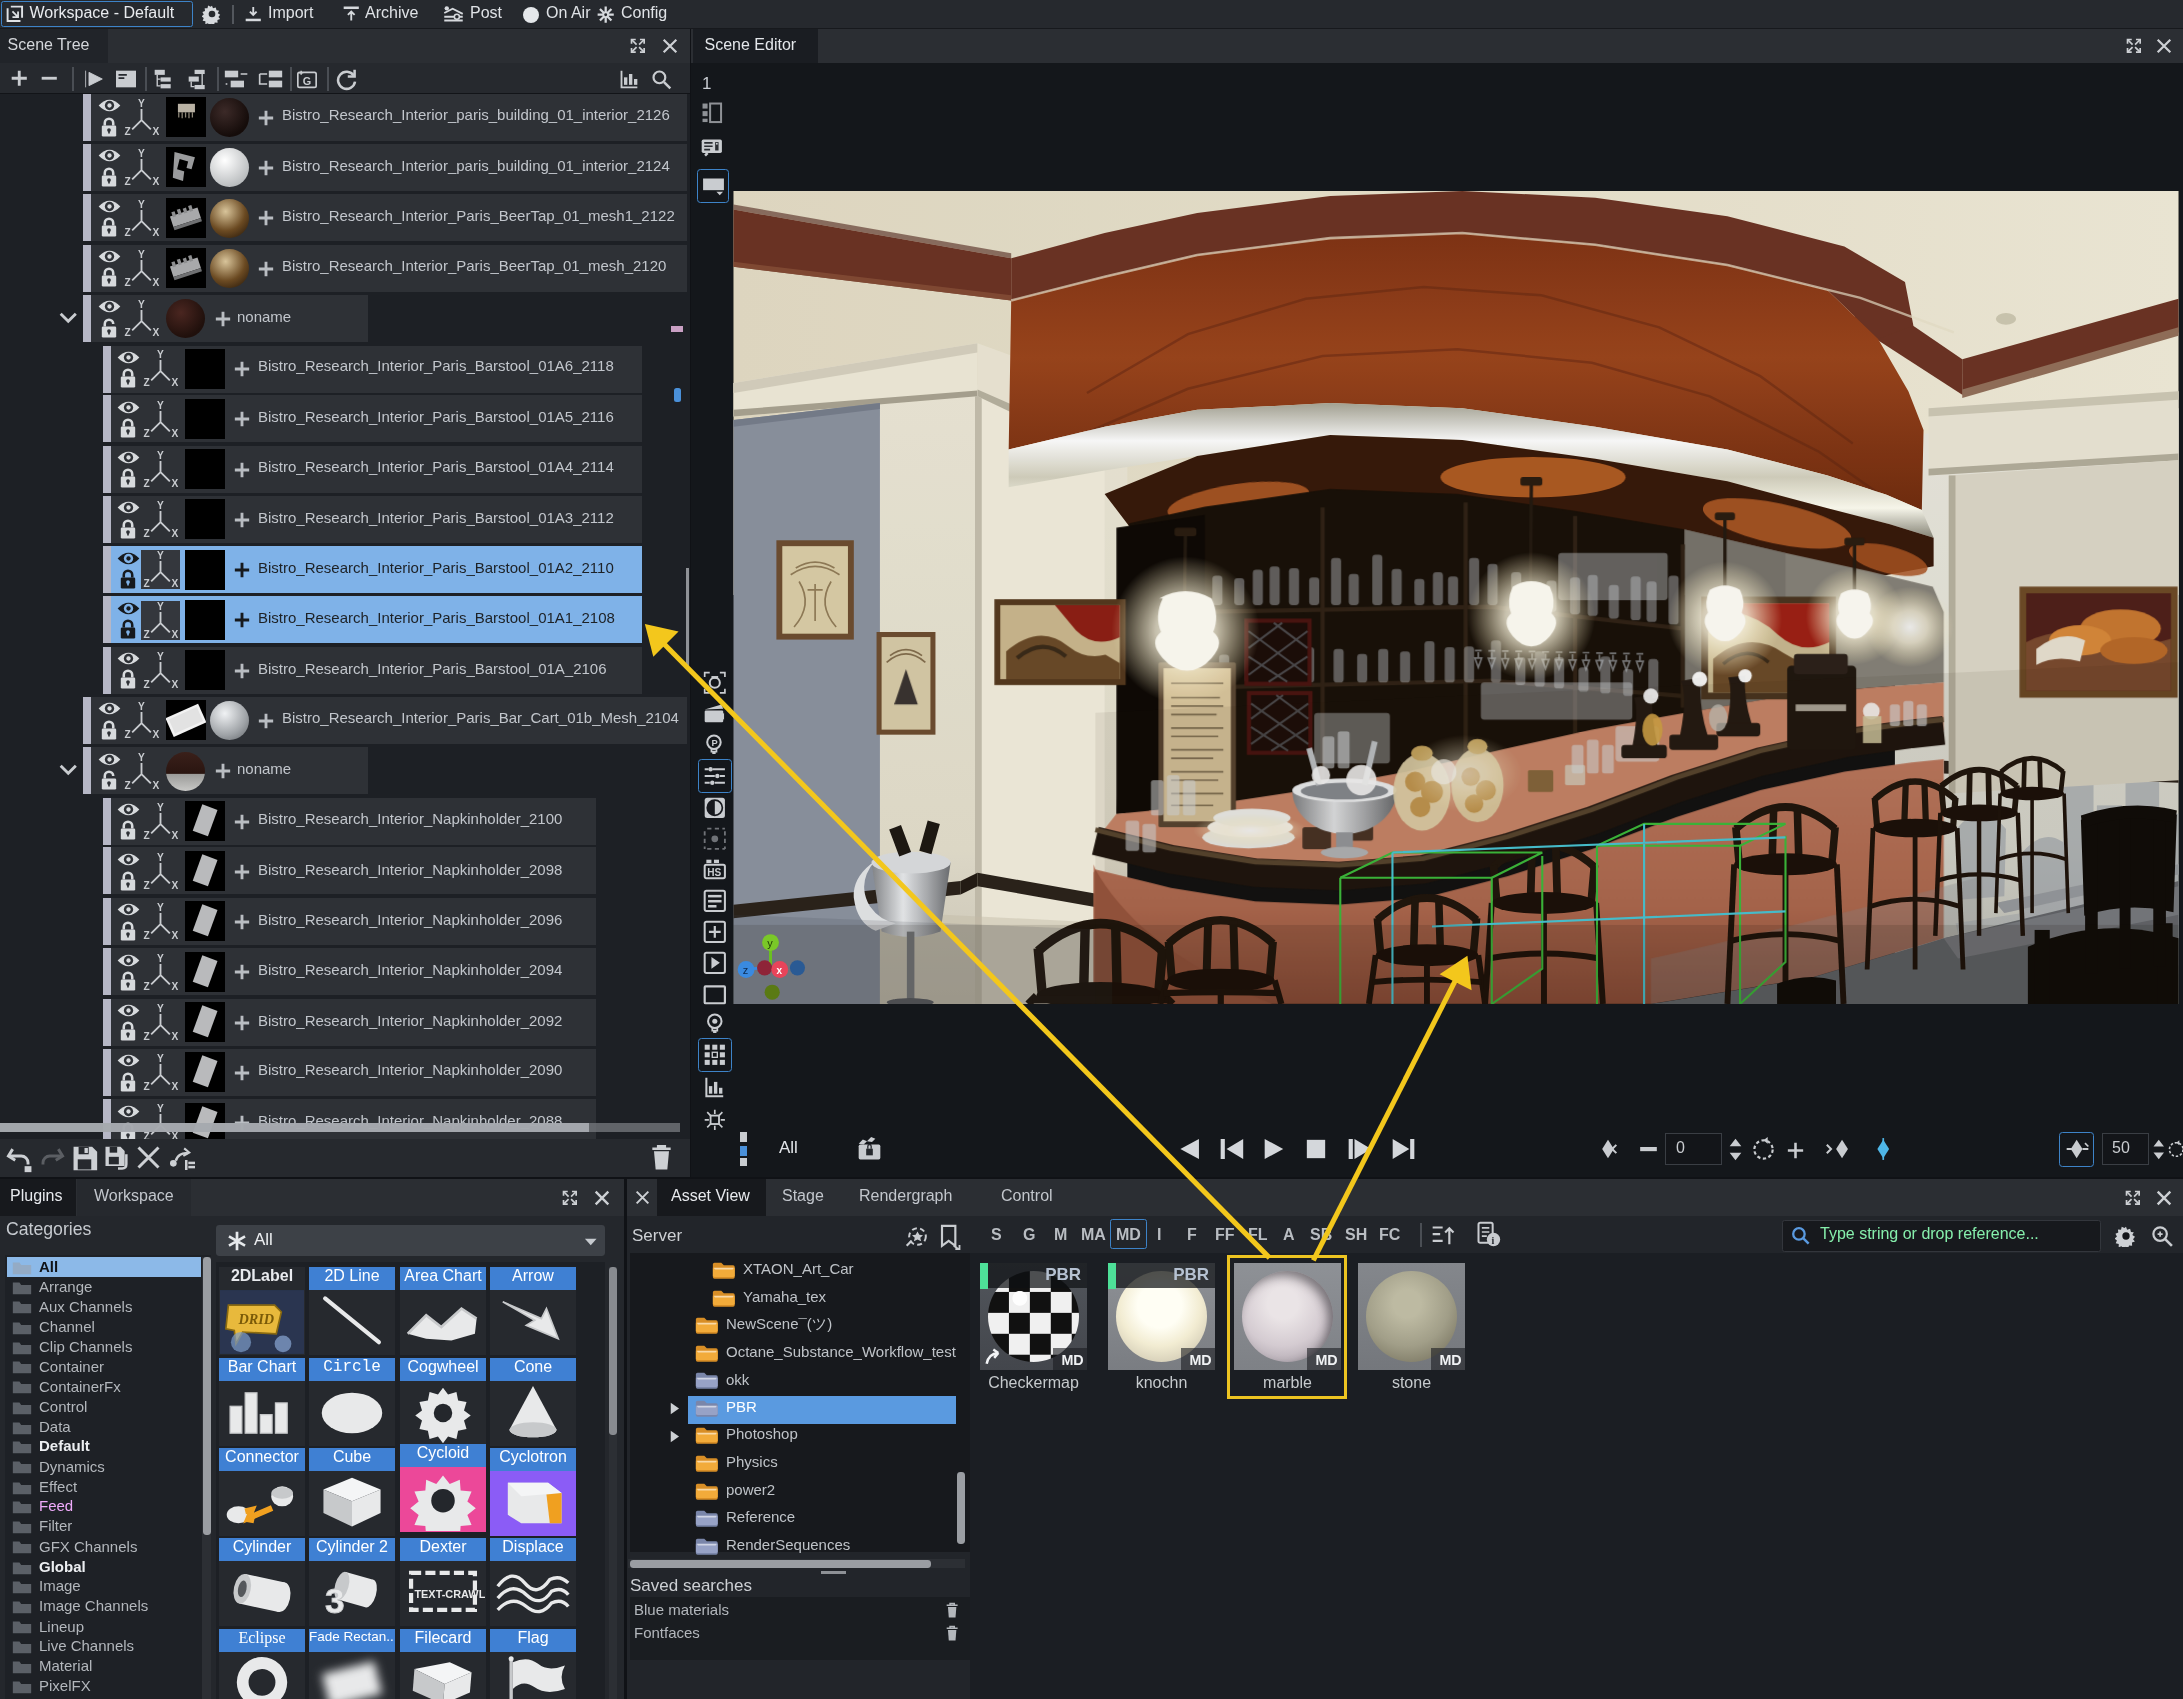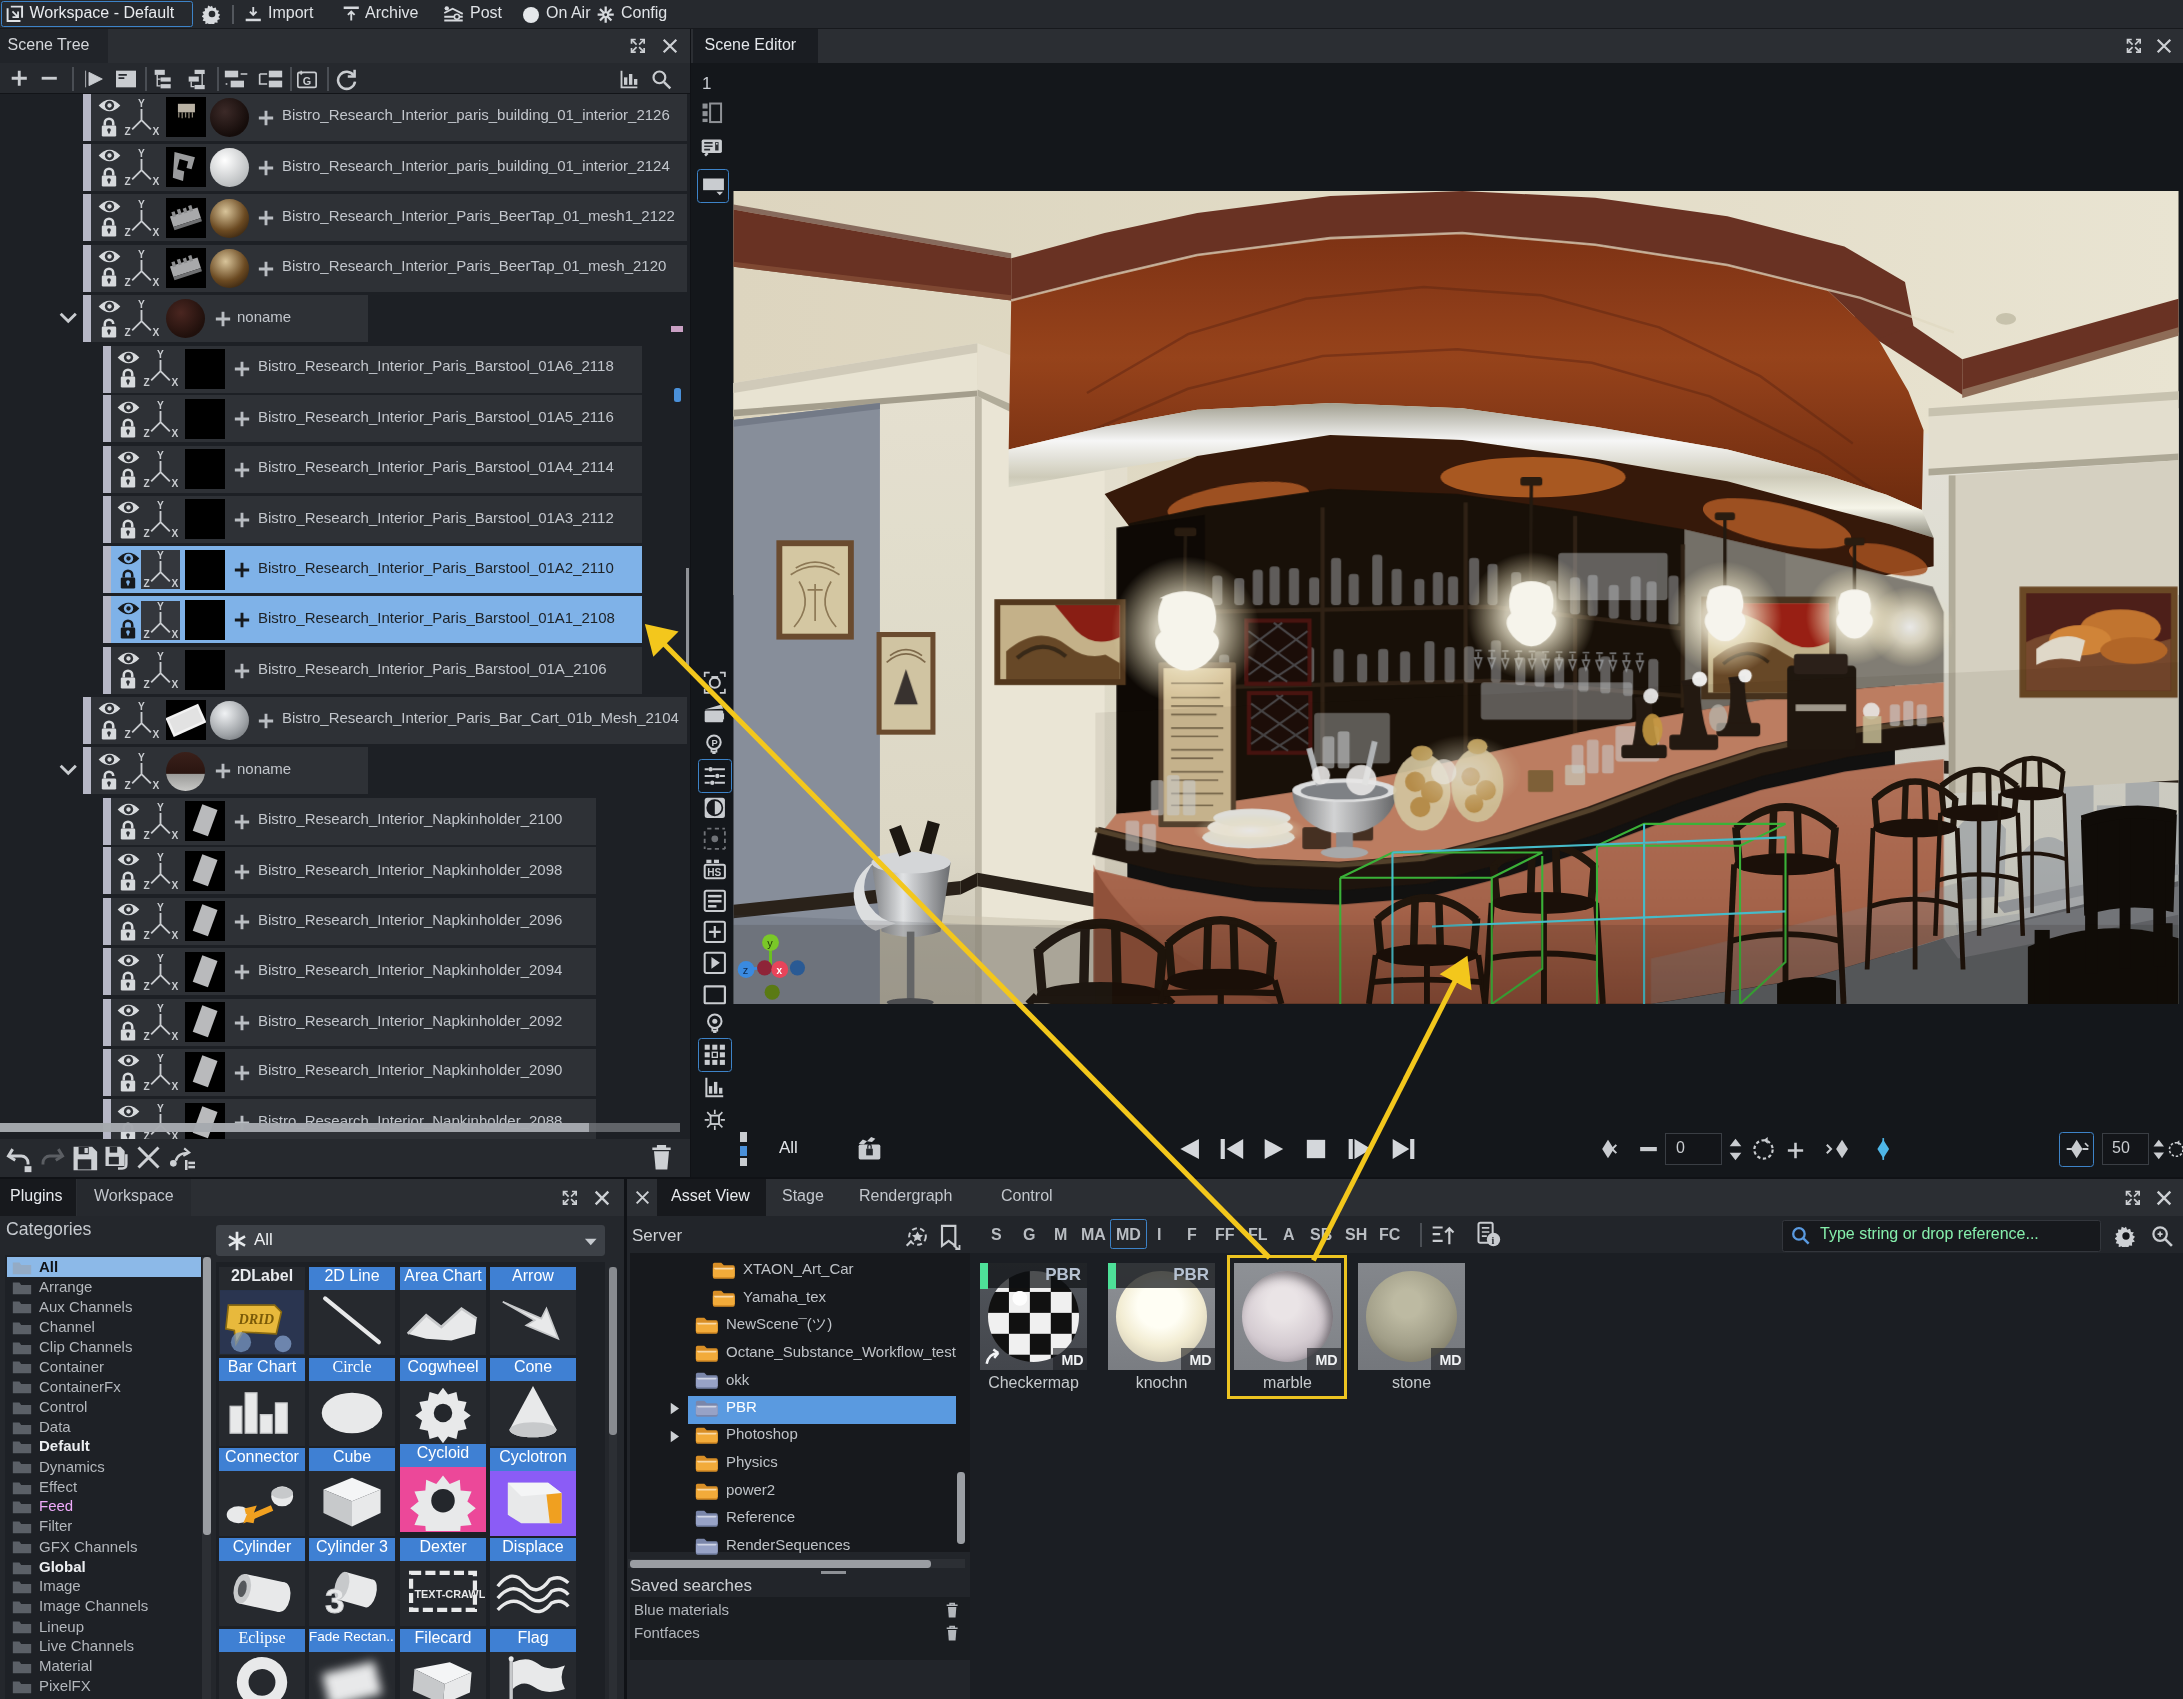--- a/index.html
+++ b/index.html
@@ -1645,21 +1645,21 @@
         <g fill="#e8e9ea" stroke="#c7c9cb" stroke-width="1.5">
           <rect x="12" y="30" width="14" height="32"></rect>
           <rect x="30" y="14" width="14" height="48"></rect>
           <rect x="48" y="40" width="14" height="22"></rect>
           <rect x="66" y="26" width="14" height="36"></rect>
         </g>
       </svg>
     </div>
 <div class="abs" style="left:309px;top:179px;width:86px;height:88px;background:#26292e;">
       <div class="abs" style="left:0;top:0;width:86px;height:23px;background:#3f80d3;"></div>
-      <div class="abs" style="left:0;top:0;width:86px;text-align:center;font-size:16px;color:#fff;font-family:Liberation Serif, serif;white-space:nowrap;overflow:hidden;">Circle</div>
+      <div class="abs" style="left:0;top:0;width:86px;text-align:center;font-size:16px;color:#fff;font-family:Liberation Mono, monospace;white-space:nowrap;overflow:hidden;">Circle</div>
       <svg class="abs" style="left:0.8px;top:23px;" width="84" height="64" viewBox="0 0 100 76">
         <ellipse cx="50" cy="38" rx="36" ry="24" fill="#e8e9ea"></ellipse>
       </svg>
     </div>
 <div class="abs" style="left:400px;top:179px;width:86px;height:88px;background:#26292e;">
       <div class="abs" style="left:0;top:0;width:86px;height:23px;background:#3f80d3;"></div>
       <div class="abs" style="left:0;top:0;width:86px;text-align:center;font-size:16px;color:#fff;font-family:'Liberation Sans';white-space:nowrap;overflow:hidden;">Cogwheel</div>
       <svg class="abs" style="left:0.8px;top:23px;" width="84" height="64" viewBox="0 0 100 76">
         <path d="M50 8 l6 8 10-3 2 10 10 2-3 10 8 6-8 6 3 10-10 2-2 10-10-3-6 8-6-8-10 3-2-10-10-2 3-10-8-6 8-6-3-10 10-2 2-10 10 3z" fill="#e8e9ea"></path>
         <circle cx="50" cy="38" r="11" fill="#24272c"></circle>
@@ -1717,21 +1717,21 @@
         <g transform="rotate(12 50 38)">
           <path d="M26 20 h48 v36 h-48z" fill="#e8e9ea"></path>
           <ellipse cx="74" cy="38" rx="10" ry="18" fill="#e8e9ea"></ellipse>
           <ellipse cx="26" cy="38" rx="10" ry="18" fill="#c7c9cb"></ellipse>
           <ellipse cx="26" cy="38" rx="5" ry="10" fill="#55585c"></ellipse>
         </g>
       </svg>
     </div>
 <div class="abs" style="left:309px;top:359px;width:86px;height:88px;background:#26292e;">
       <div class="abs" style="left:0;top:0;width:86px;height:23px;background:#3f80d3;"></div>
-      <div class="abs" style="left:0;top:0;width:86px;text-align:center;font-size:16px;color:#fff;font-family:'Liberation Sans';white-space:nowrap;overflow:hidden;">Cylinder 3</div>
+      <div class="abs" style="left:0;top:0;width:86px;text-align:center;font-size:16px;color:#fff;font-family:'Liberation Sans';white-space:nowrap;overflow:hidden;">Cylinder 2</div>
       <svg class="abs" style="left:0.8px;top:23px;" width="84" height="64" viewBox="0 0 100 76">
         <g transform="rotate(16 50 38)">
           <path d="M36 16 h34 v34 h-34z" fill="#e8e9ea"></path>
           <ellipse cx="70" cy="33" rx="8" ry="17" fill="#e8e9ea"></ellipse>
           <ellipse cx="36" cy="33" rx="8" ry="17" fill="#c7c9cb"></ellipse>
         </g>
         <text x="18" y="62" font-size="42" font-weight="bold" fill="#e8e9ea" stroke="#c7c9cb" font-family="Liberation Sans">3</text>
       </svg>
     </div>
 <div class="abs" style="left:400px;top:359px;width:86px;height:88px;background:#26292e;">

